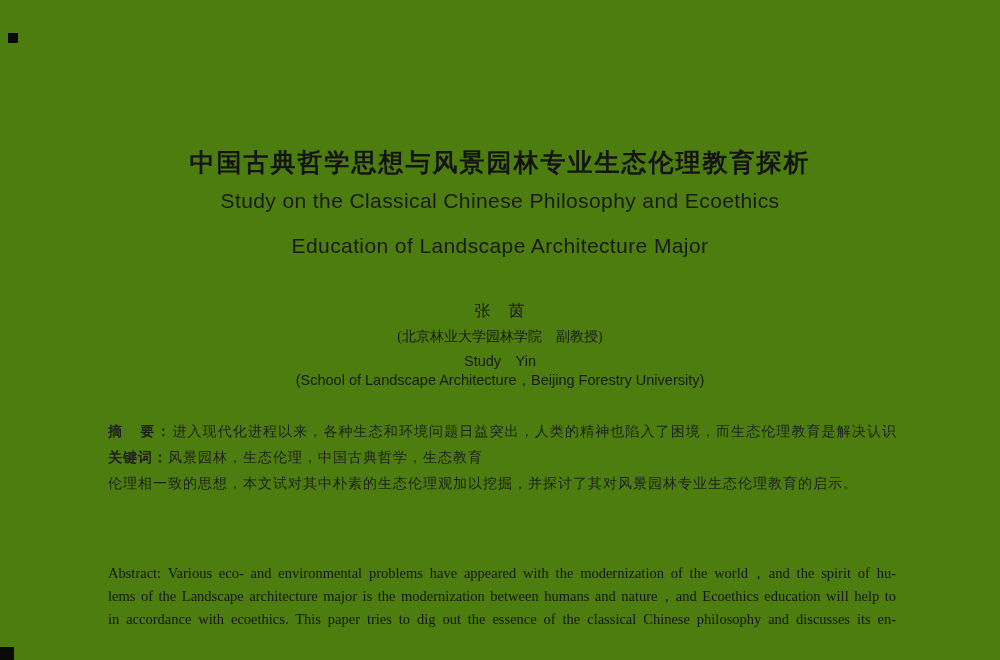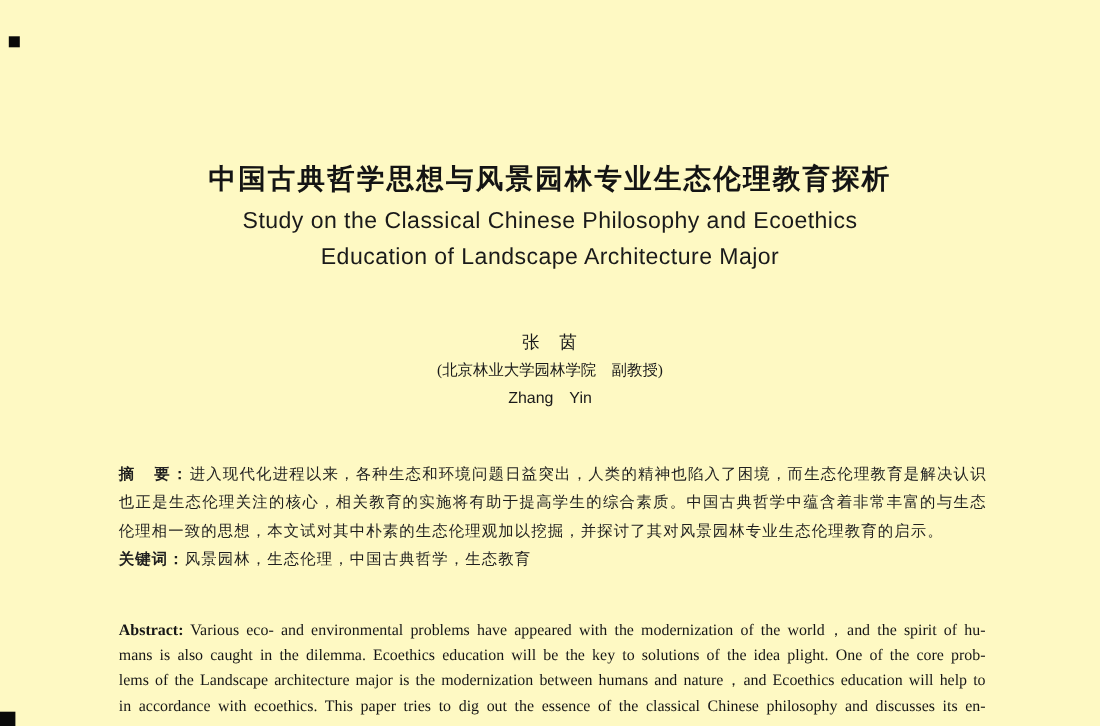--- a/index.html
+++ b/index.html
@@ -4,21 +4,21 @@
 <style>
   html, body { margin: 0; padding: 0; }
   body {
     width: 1000px; height: 660px;
     background: #e9e9e9;
     font-family: "Liberation Serif", serif;
   }
   .page {
     position: relative;
     width: 1000px; height: 660px;
-    background: #fef9c3;
+    background: #4d7c0f;
     overflow: hidden;
     color: #1c1c1c;
   }
   .artifact { position: absolute; background: #0a0a0a; }
   .artifact-top { left: 8px; top: 33px; width: 10px; height: 10px; }
   .artifact-bottom { left: 0; top: 647px; width: 14px; height: 13px; }
 
   .centered { position: absolute; left: 0; width: 1000px; text-align: center; }
 
   .zh-title {
@@ -31,21 +31,21 @@
     color: #141414;
   }
   .en-title {
     font-family: "Liberation Sans", sans-serif;
     font-size: 21px;
     font-weight: 400;
     color: #1a1a1a;
     letter-spacing: 0.4px;
   }
   .en-title.l1 { top: 189px; }
-  .en-title.l2 { top: 222px; }
+  .en-title.l2 { top: 234px; }
 
   .author-zh  { top: 301px; font-size: 16px; letter-spacing: 1px; color: #1a1a1a; }
   .affil-zh   { top: 328px; font-size: 14px; color: #1a1a1a; }
   .author-en  { top: 352px; font-family: "Liberation Sans", sans-serif; font-size: 14.5px; color: #1a1a1a; }
   .affil-en   { top: 371px; font-family: "Liberation Sans", sans-serif; font-size: 14.5px; color: #1a1a1a; }
 
   .zh-abs {
     position: absolute;
     left: 108px; top: 419px; width: 788px;
     font-size: 14px;
@@ -71,52 +71,51 @@
     font-family: "Liberation Serif", serif;
     font-size: 14.5px;
     color: #161616;
   }
   .en-abs .eline {
     height: 23px;
     line-height: 23px;
     text-align: justify;
     text-align-last: justify;
   }
-  .en-abs .lbl { font-weight: 700; }
+  .en-abs .lbl { font-weight: 400; }
 </style>
 </head>
 <body>
 
 <div class="page">
 
   <div class="artifact artifact-top"></div>
   <div class="artifact artifact-bottom"></div>
 
   <h1 class="centered zh-title">中国古典哲学思想与风景园林专业生态伦理教育探析</h1>
   <div class="centered en-title l1">Study on the Classical Chinese Philosophy and Ecoethics</div>
   <div class="centered en-title l2">Education of Landscape Architecture Major</div>
 
   <div class="centered author-zh">张　茵</div>
   <div class="centered affil-zh">(北京林业大学园林学院　副教授)</div>
-  <div class="centered author-en">Zhang　Yin</div>
+  <div class="centered author-en">Study　Yin</div>
+  <div class="centered affil-en">(School of Landscape Architecture，Beijing Forestry University)</div>
 
   <div class="zh-abs">
     <div class="line just">
       <b class="lbl">摘　要：</b><span>进入现代化进程以来，各种生态和环境问题日益突出，人类的精神也陷入了困境，而生态伦理教育是解决认识</span>
     </div>
-    <div class="line just">也正是生态伦理关注的核心，相关教育的实施将有助于提高学生的综合素质。中国古典哲学中蕴含着非常丰富的与生态</div>
-    <div class="line">伦理相一致的思想，本文试对其中朴素的生态伦理观加以挖掘，并探讨了其对风景园林专业生态伦理教育的启示。</div>
     <div class="line">
       <b class="lbl">关键词：</b><span>风景园林，生态伦理，中国古典哲学，生态教育</span>
     </div>
+    <div class="line">伦理相一致的思想，本文试对其中朴素的生态伦理观加以挖掘，并探讨了其对风景园林专业生态伦理教育的启示。</div>
   </div>
 
   <div class="en-abs">
     <div class="eline">
       <b class="lbl">Abstract:</b>
       <span>Various eco- and environmental problems have appeared with the modernization of the world，and the spirit of hu-</span>
     </div>
-    <div class="eline">mans is also caught in the dilemma. Ecoethics education will be the key to solutions of the idea plight. One of the core prob-</div>
     <div class="eline">lems of the Landscape architecture major is the modernization between humans and nature，and Ecoethics education will help to</div>
     <div class="eline">in accordance with ecoethics. This paper tries to dig out the essence of the classical Chinese philosophy and discusses its en-</div>
   </div>
 
 </div>
 
 </body></html>

